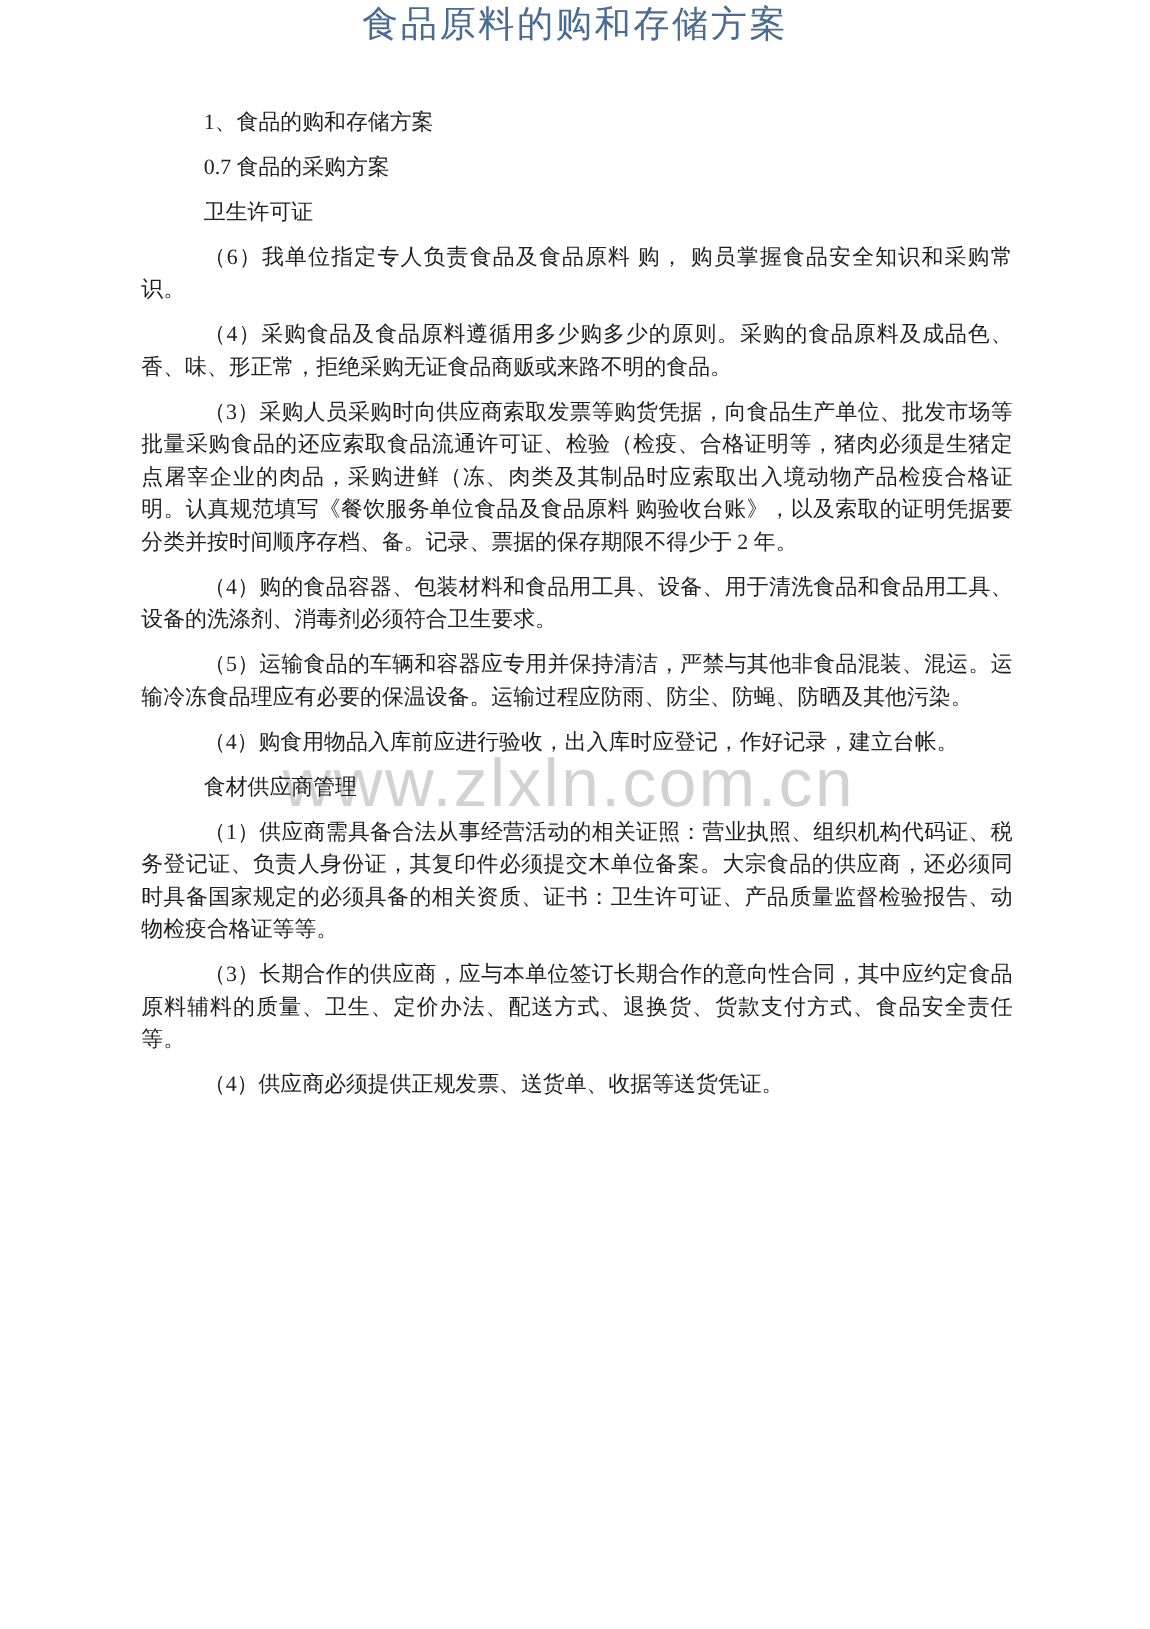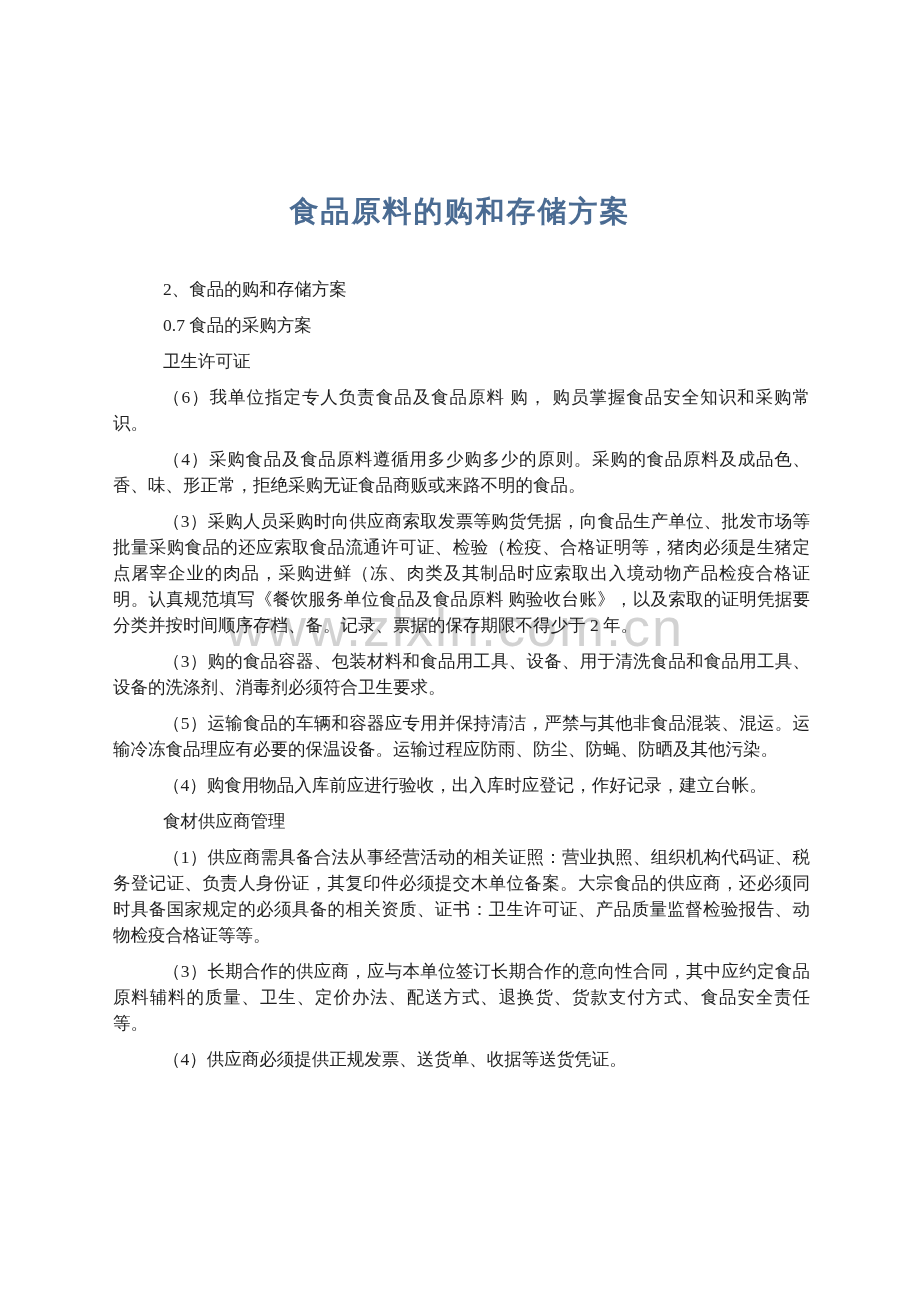--- a/index.html
+++ b/index.html
@@ -11,24 +11,23 @@
     position: relative;
     width: 920px;
     height: 1303px;
     background: #ffffff;
     overflow: hidden;
     font-family: "Liberation Serif", "DejaVu Serif", serif;
   }
   .doc-title {
     position: relative;
     z-index: 1;
-    padding-top: 192px;
     text-align: center;
     font-size: 29px;
-    font-weight: bold;
+    font-weight: normal;
     letter-spacing: 2px;
     color: #4A6B92;
     margin: 0;
   }
   .content {
     position: relative;
     z-index: 1;
     margin: 44px 110px 0 113px;
     width: 697px;
   }
@@ -57,27 +56,27 @@
 </head>
 <body>
 
 <div class="page">
 
   <div class="watermark">www.zlxln.com.cn</div>
 
   <h1 class="doc-title">食品原料的购和存储方案</h1>
 
   <div class="content">
-    <p>2、食品的购和存储方案</p>
+    <p>1、食品的购和存储方案</p>
     <p>0.7 食品的采购方案</p>
     <p>卫生许可证</p>
     <p>（6）我单位指定专人负责食品及食品原料 购， 购员掌握食品安全知识和采购常识。</p>
     <p>（4）采购食品及食品原料遵循用多少购多少的原则。采购的食品原料及成品色、香、味、形正常，拒绝采购无证食品商贩或来路不明的食品。</p>
     <p>（3）采购人员采购时向供应商索取发票等购货凭据，向食品生产单位、批发市场等批量采购食品的还应索取食品流通许可证、检验（检疫、合格证明等，猪肉必须是生猪定点屠宰企业的肉品，采购进鲜（冻、肉类及其制品时应索取出入境动物产品检疫合格证明。认真规范填写《餐饮服务单位食品及食品原料 购验收台账》，以及索取的证明凭据要分类并按时间顺序存档、备。记录、票据的保存期限不得少于 2 年。</p>
-    <p>（3）购的食品容器、包装材料和食品用工具、设备、用于清洗食品和食品用工具、设备的洗涤剂、消毒剂必须符合卫生要求。</p>
+    <p>（4）购的食品容器、包装材料和食品用工具、设备、用于清洗食品和食品用工具、设备的洗涤剂、消毒剂必须符合卫生要求。</p>
     <p>（5）运输食品的车辆和容器应专用并保持清洁，严禁与其他非食品混装、混运。运输冷冻食品理应有必要的保温设备。运输过程应防雨、防尘、防蝇、防晒及其他污染。</p>
     <p>（4）购食用物品入库前应进行验收，出入库时应登记，作好记录，建立台帐。</p>
     <p>食材供应商管理</p>
     <p>（1）供应商需具备合法从事经营活动的相关证照：营业执照、组织机构代码证、税务登记证、负责人身份证，其复印件必须提交木单位备案。大宗食品的供应商，还必须同时具备国家规定的必须具备的相关资质、证书：卫生许可证、产品质量监督检验报告、动物检疫合格证等等。</p>
     <p>（3）长期合作的供应商，应与本单位签订长期合作的意向性合同，其中应约定食品原料辅料的质量、卫生、定价办法、配送方式、退换货、货款支付方式、食品安全责任等。</p>
     <p>（4）供应商必须提供正规发票、送货单、收据等送货凭证。</p>
   </div>
 
 </div>
 

